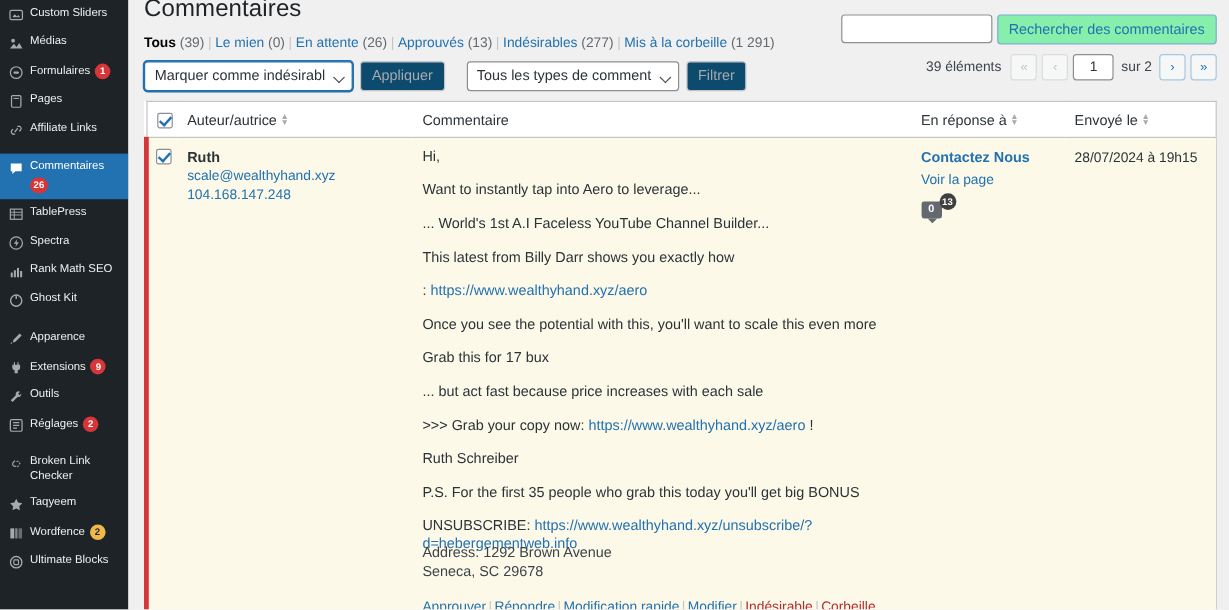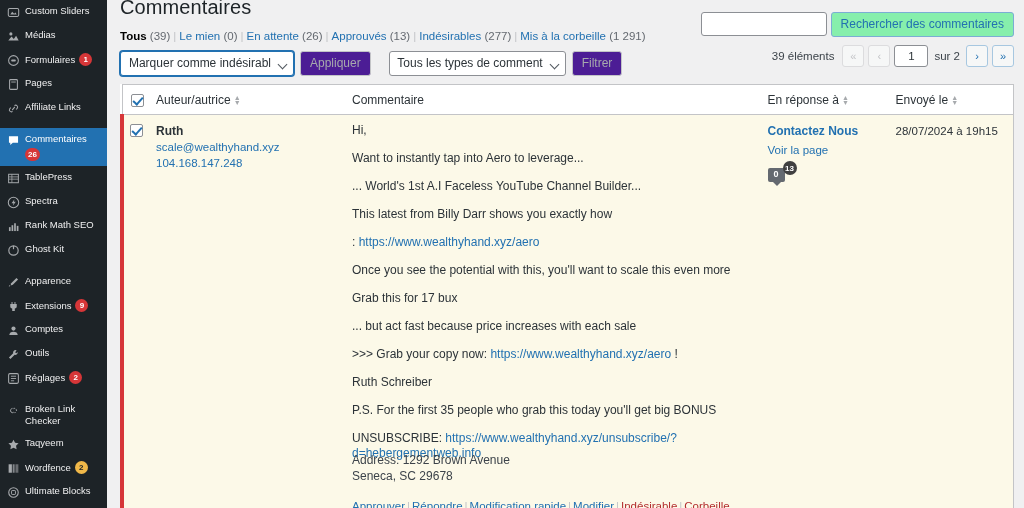--- a/index.html
+++ b/index.html
@@ -145,21 +145,21 @@
     pointer-events: none;
   }
   .select-wrap.focused select.wp-select {
     border-color: #2271b1;
     box-shadow: 0 0 0 1px #2271b1;
   }
   .btn {
     height: 25px;
     border: 1px solid #c3c4c7;
     border-radius: 3px;
-    background: #4c1d95;
+    background: #0c4a6e;
     color: #a7aaad;
     font-size: 12px;
     font-family: "Liberation Sans", sans-serif;
     padding: 0 9px;
     line-height: 23px;
     white-space: nowrap;
   }
   .btn.secondary { color: #2271b1; border-color: #7badd4; background: #86efac; }
 
   
@@ -519,33 +519,20 @@
         <div class="menu-item">
           <span class="mi-icon">
             <svg viewBox="0 0 20 20" fill="currentColor">
               <path d="M7 3v3H5v4a3 3 0 003 3v4h4v-4a3 3 0 003-3V6h-2V3h-1.5v3h-3V3z"></path>
             </svg>
           </span>
           <span class="mi-label-wrap">
             <span class="mi-row">
               <span class="mi-label">Extensions</span>
               <span class="badge">9</span>
-            </span>
-          </span>
-        </div>
-        <div class="menu-item">
-          <span class="mi-icon">
-            <svg viewBox="0 0 20 20" fill="currentColor">
-              <circle cx="10" cy="7" r="3.2"></circle>
-              <path d="M3.5 17c0-3.4 2.9-5.2 6.5-5.2s6.5 1.8 6.5 5.2z"></path>
-            </svg>
-          </span>
-          <span class="mi-label-wrap">
-            <span class="mi-row">
-              <span class="mi-label">Comptes</span>
             </span>
           </span>
         </div>
         <div class="menu-item">
           <span class="mi-icon">
             <svg viewBox="0 0 20 20" fill="currentColor">
               <path d="M13.5 3a4 4 0 00-4 5.2L3 14.7 5.3 17l6.5-6.5A4 4 0 0016.5 6l-2.2 2.2-1.8-1.8L14.7 4a4 4 0 00-1.2-1z"></path>
             </svg>
           </span>
           <span class="mi-label-wrap">

